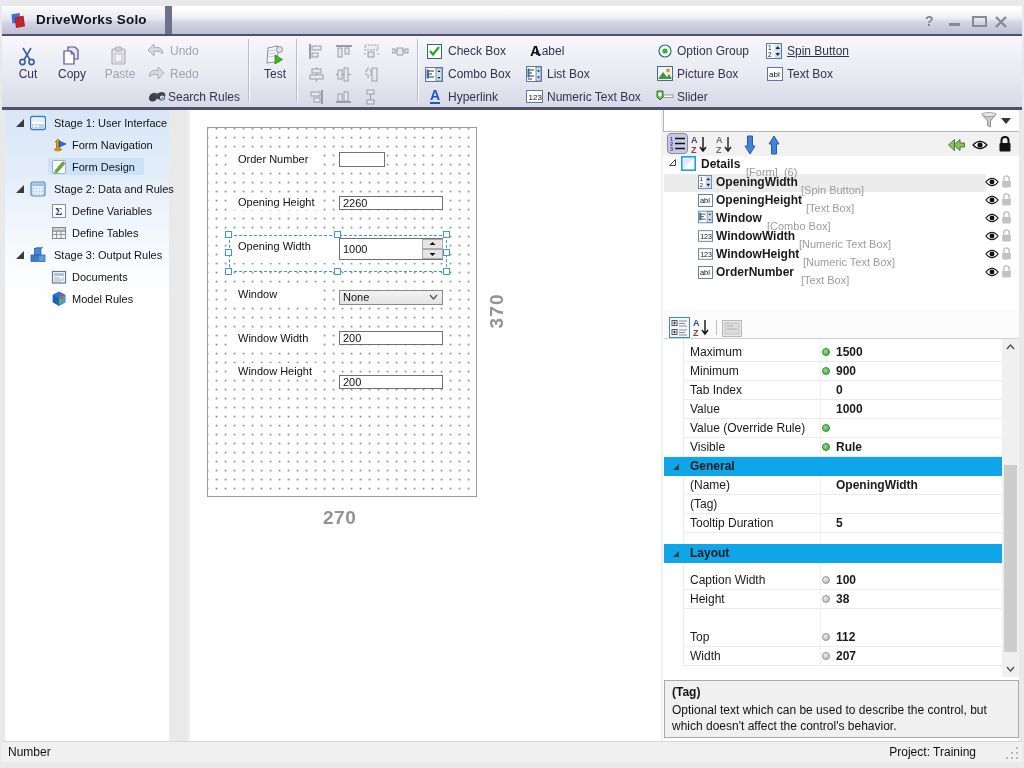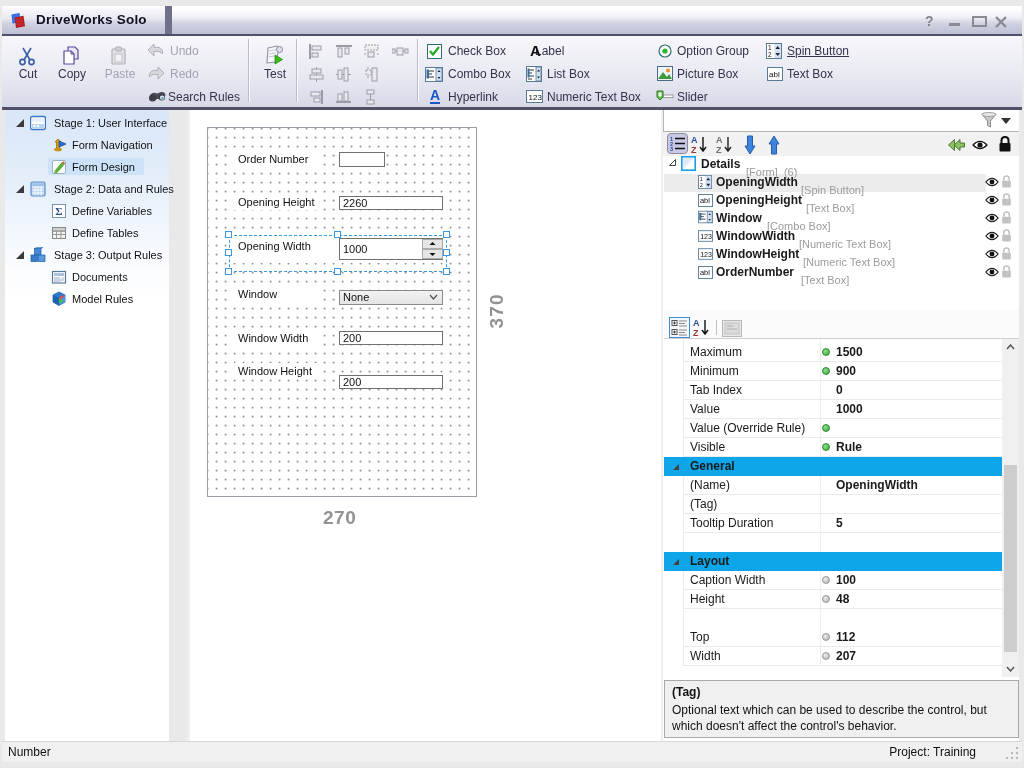--- a/index.html
+++ b/index.html
@@ -637,36 +637,36 @@
       </div>
       <div class="prow" style="top:156px;">
         <span class="pname">(Tag)</span>
         <span class="pline" style="top:18px;"></span>
       </div>
       <div class="prow" style="top:175px;">
         <span class="pname">Tooltip Duration</span>
         <span class="pval">5</span>
         <span class="pline" style="top:18px;"></span>
       </div>
-      <div class="prow pcat" style="top:213px;text-decoration:underline;">
+      <div class="prow pcat" style="top:205px;text-decoration:underline;">
         <svg class="abs" style="left:8px; top:6px;" width="8" height="8" viewBox="0 0 8 8">
           <path d="M7 1 L7 7 L1 7 Z" fill="#404040"></path>
         </svg>
         <span class="pname">Layout</span>
       </div>
       <div class="prow" style="top:232px;">
         <span class="pname">Caption Width</span>
         <span class="ydot"></span>
         <span class="pval">100</span>
         <span class="pline" style="top:18px;"></span>
       </div>
       <div class="prow" style="top:251px;">
         <span class="pname">Height</span>
         <span class="ydot"></span>
-        <span class="pval">48</span>
+        <span class="pval">38</span>
         <span class="pline" style="top:18px;"></span>
       </div>
       <div class="prow" style="top:289px;">
         <span class="pname">Top</span>
         <span class="ydot"></span>
         <span class="pval">112</span>
         <span class="pline" style="top:18px;"></span>
       </div>
       <div class="prow" style="top:308px;">
         <span class="pname">Width</span>

